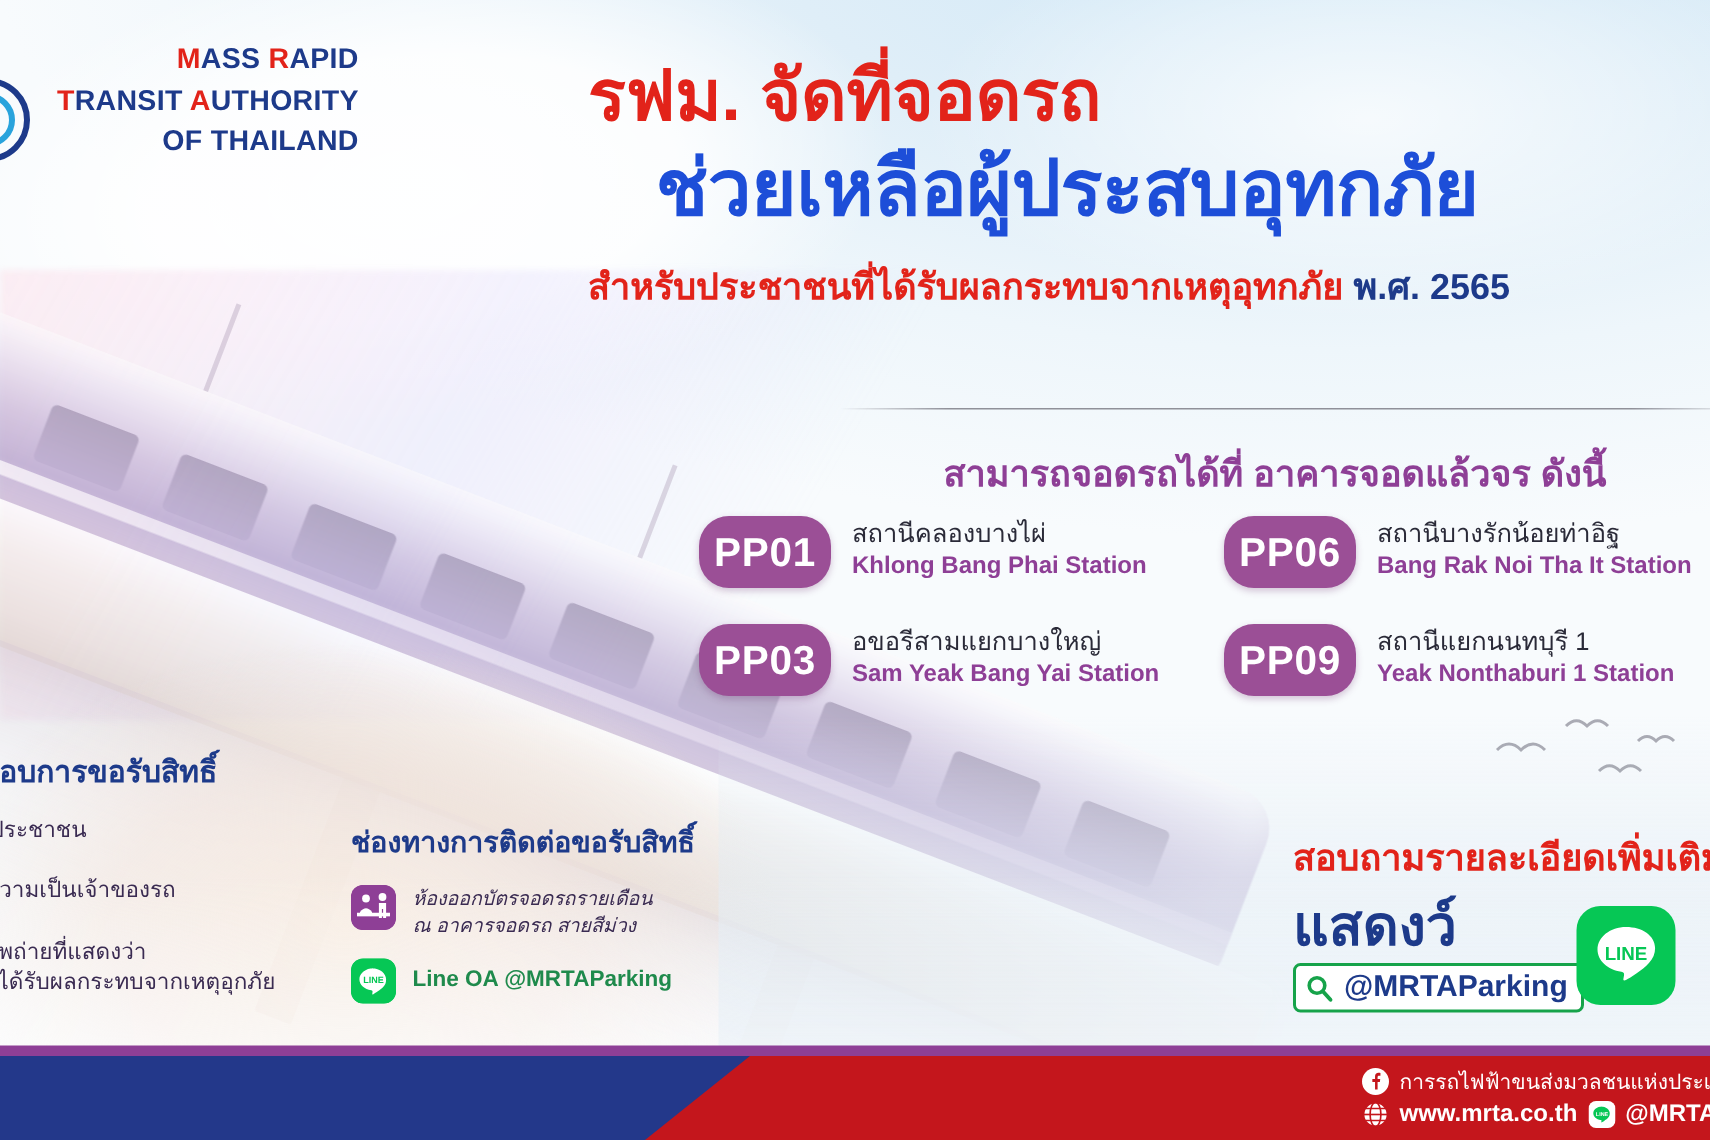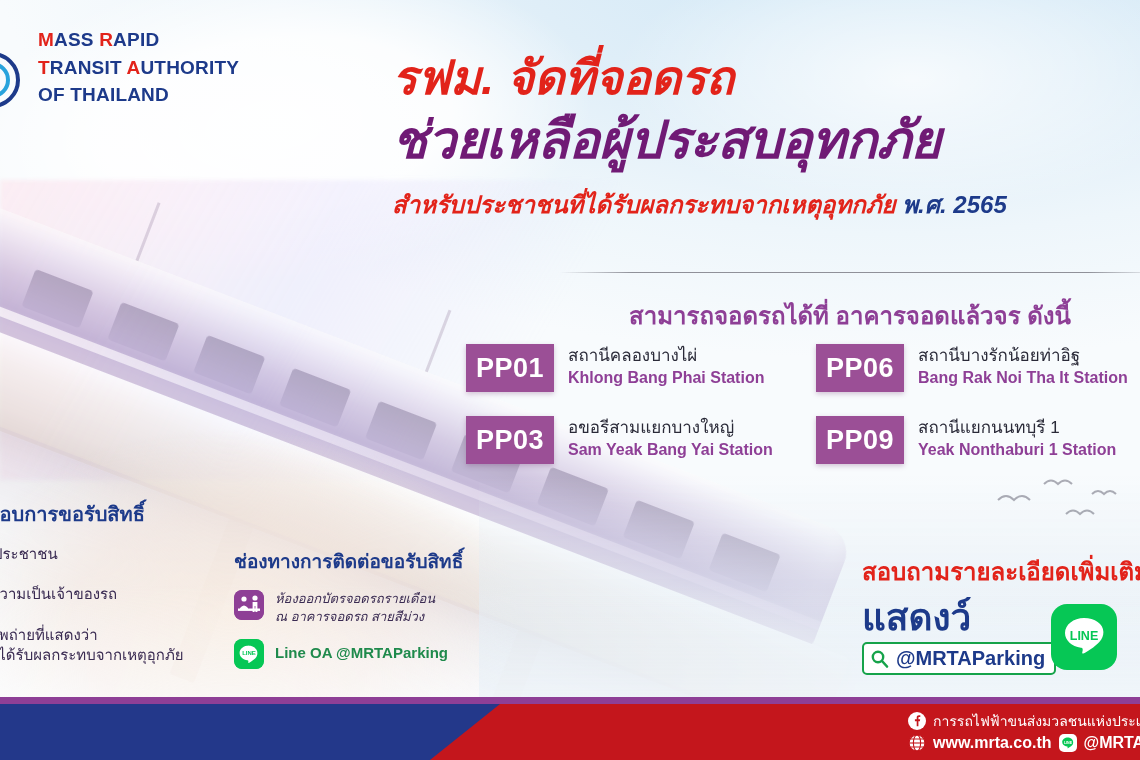--- a/index.html
+++ b/index.html
@@ -80,51 +80,51 @@
     position:absolute;left:0;bottom:56px;width:100%;height:120px;
     background:linear-gradient(180deg,rgba(255,255,255,0),rgba(255,255,255,.55));
   }
   .birds{position:absolute;right:18px;top:470px;width:130px;height:60px;opacity:.55;}
 
   
   .logo{position:absolute;left:-18px;top:26px;display:flex;align-items:flex-start;gap:10px;}
   .logo-emblem{width:46px;height:108px;flex:0 0 46px;}
   .logo-text{font-weight:bold;font-size:19px;line-height:1.45;letter-spacing:.2px;color:#1d3a8a;}
   .logo-text .r{color:#e2231a;}
-  .logo-line{white-space:nowrap;}
-
-  
-  .headline{position:absolute;left:392px;top:52px;width:740px;font-style:italic;}
+  .logo-line{white-space:nowrap;text-align:right;}
+
+  
+  .headline{position:absolute;left:392px;top:38px;width:740px;}
   .h1{
     font-size:47px;font-weight:bold;color:#e2231a;line-height:1.12;
     letter-spacing:-0.2px;white-space:nowrap;
   }
   .h2{
-    font-size:52px;font-weight:bold;color:#701a75;line-height:1.12;
-    margin-top:6px;letter-spacing:-0.4px;white-space:nowrap;
+    font-size:52px;font-weight:bold;color:#1d4ed8;line-height:1.12;
+    margin-top:6px;letter-spacing:-0.4px;white-space:nowrap;margin-left:45px;
   }
   .h3{
     font-size:24px;font-weight:bold;color:#e2231a;margin-top:16px;white-space:nowrap;
   }
   .h3 .yr{color:#1d3a8a;}
   .divider{
     position:absolute;left:560px;top:272px;width:600px;height:1px;
     background:linear-gradient(90deg,rgba(130,130,140,0) 0%,rgba(110,110,120,.75) 12%,rgba(110,110,120,.75) 88%,rgba(130,130,140,0) 100%);
   }
 
   
   .stations-head{
     position:absolute;left:560px;top:296px;width:580px;text-align:center;
     font-size:24px;font-weight:bold;color:#8e3f96;white-space:nowrap;
   }
   .stations{position:absolute;left:466px;top:344px;width:690px;
     display:grid;grid-template-columns:350px 340px;grid-auto-rows:72px;}
   .st{display:flex;align-items:flex-start;gap:14px;}
   .st-code{
-    width:88px;height:48px;flex:0 0 88px;border-radius:0;
+    width:88px;height:48px;flex:0 0 88px;border-radius:20px;
     background:#9b4f96;color:#fff;font-weight:bold;font-size:27px;
     display:flex;align-items:center;justify-content:center;letter-spacing:.5px;
     box-shadow:0 2px 5px rgba(110,50,110,.28);
   }
   .st-names{padding-top:1px;}
   .st-th{font-size:17px;color:#2a2a38;line-height:1.25;white-space:nowrap;}
   .st-en{font-size:16px;font-weight:bold;color:#8e3f96;line-height:1.3;margin-top:2px;white-space:nowrap;}
 
   
   .docs{position:absolute;left:-112px;top:498px;width:360px;}

